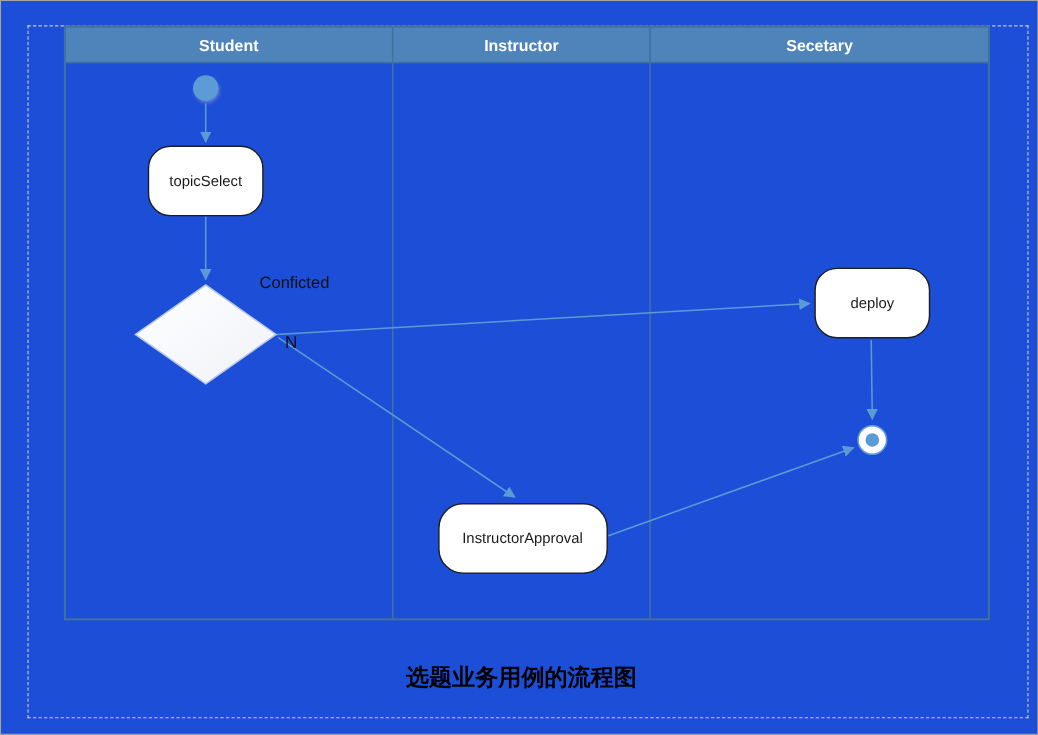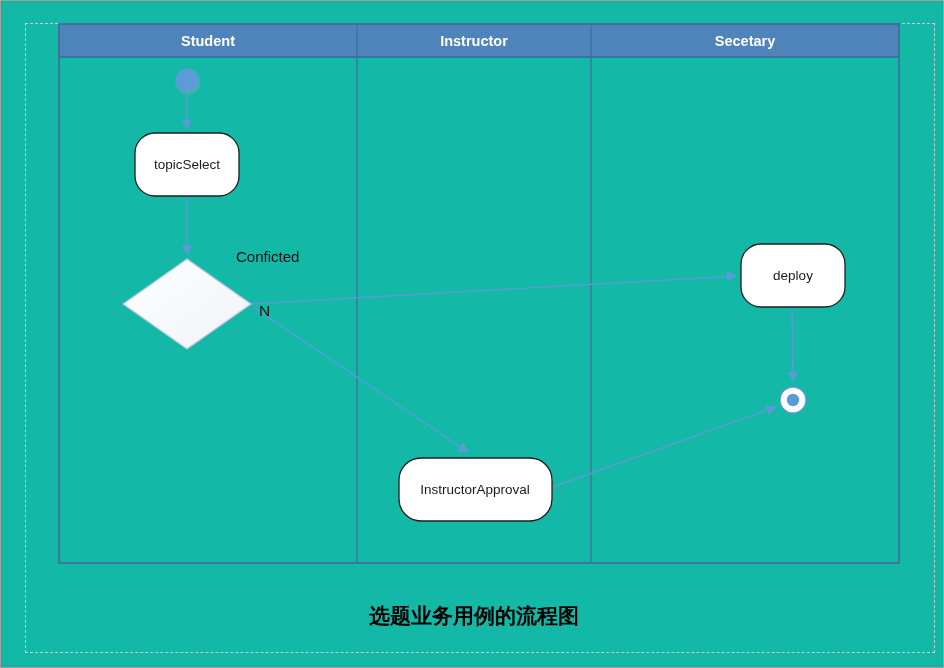--- a/index.html
+++ b/index.html
@@ -1,19 +1,19 @@
 <!DOCTYPE html>
 <html style="--header-fill: #4E84BA; --header-edge: #3A6BA0; --lane-border: #41719C; --arrow: #5B9BD5; --node-border: #1f1f1f; --decision-border: #B3C6E0; --start-end-fill: #5B9BD5;"><head>
 <meta charset="utf-8">
 <style>
   html,body{margin:0;padding:0;background:#fff;}
   .page{
     position:relative;
     width:944px;height:668px;
-    background:#14b8a6;
+    background:#1d4ed8;
     border:1px solid #a3a3a3;
     box-sizing:border-box;
     box-shadow:inset 0 0 3px rgba(0,0,0,0.10);
     font-family:"Liberation Sans",sans-serif;
     overflow:hidden;
   }
   .canvas-dashed{
     position:absolute;left:24px;top:22px;
     width:910px;height:630px;
     border:1px dashed #cacaca;

